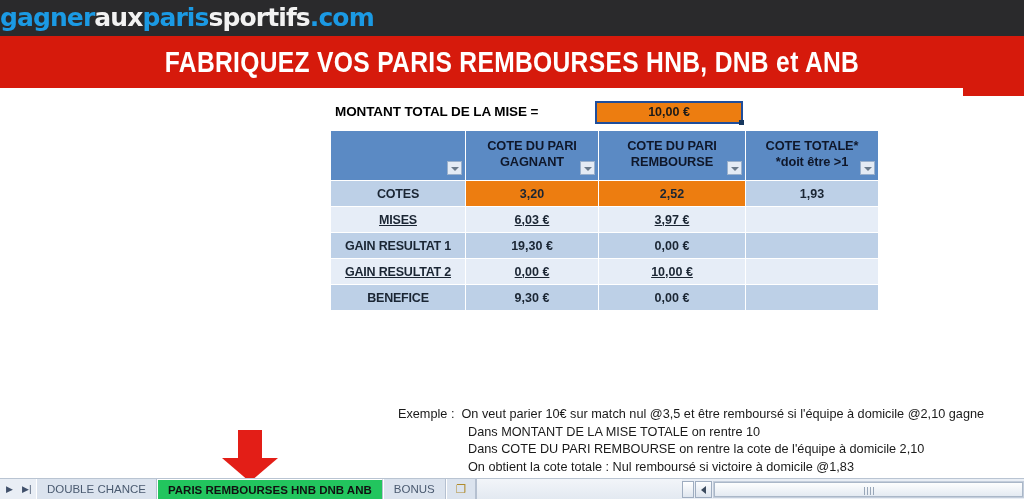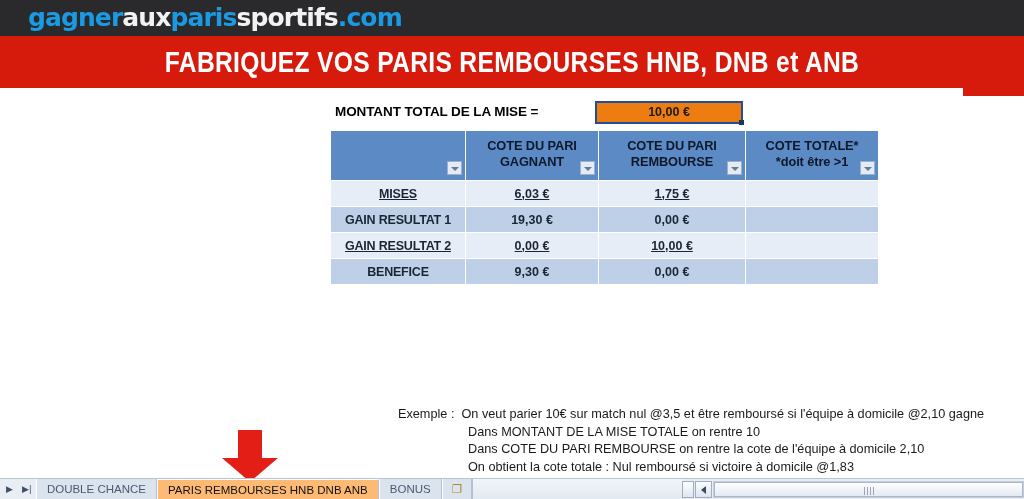--- a/index.html
+++ b/index.html
@@ -17,21 +17,21 @@
 
   
   .logo-bar {
     position: absolute;
     left: 0; top: 0;
     width: 1024px; height: 36px;
     background: #2a2a2c;
   }
   .logo-text {
     position: absolute;
-    left: 28px; top: 3px;
+    left: 0; top: 3px;
     font-size: 25px;
     letter-spacing: -0.9px;
     font-weight: bold;
     white-space: nowrap;
     font-family: "DejaVu Sans", sans-serif;
   }
   .logo-text .c-blue { color: #1b9ae4; }
   .logo-text .c-white { color: #f2f2f2; }
 
   
@@ -239,23 +239,23 @@
     padding: 8px 10px;
     font-size: 11.5px;
     color: #4a5a70;
     background: #dbe3ee;
     border-left: 1px solid #ffffff;
     border-right: 1px solid #b5c0d0;
     white-space: nowrap;
     transform: skewX(-0deg);
   }
   .tab.active {
-    background: #fdba74;
+    background: #22c55e;
     color: #111111;
-    font-weight: normal;
+    font-weight: bold;
     border-top: 1px solid #ffffff;
   }
   .tab.sheetadd {
     padding: 0 9px;
     color: #b08a2a;
   }
   .tab-filler {
     flex: 1;
     background: linear-gradient(#f2f5f9, #e3e9f1);
     border-left: 1px solid #b5c0d0;
@@ -364,24 +364,30 @@
             <span class="filter-btn"></span>
           </th>
           <th>
             <div>COTE TOTALE*</div>
             <div>*doit être &gt;1</div>
             <span class="filter-btn"></span>
           </th>
         </tr>
       </thead>
       <tbody>
+        <tr class="rdark">
+          <td class="lbl">COTES</td>
+          <td class="orange">3,20</td>
+          <td class="orange">2,52</td>
+          <td>1,93</td>
+        </tr>
         <tr class="rlight">
           <td class="lbl">MISES</td>
           <td>6,03 €</td>
-          <td>1,75 €</td>
+          <td>3,97 €</td>
           <td class="empty"></td>
         </tr>
         <tr class="rdark">
           <td class="lbl">GAIN RESULTAT 1</td>
           <td>19,30 €</td>
           <td>0,00 €</td>
           <td class="empty"></td>
         </tr>
         <tr class="rlight">
           <td class="lbl">GAIN RESULTAT 2</td>

